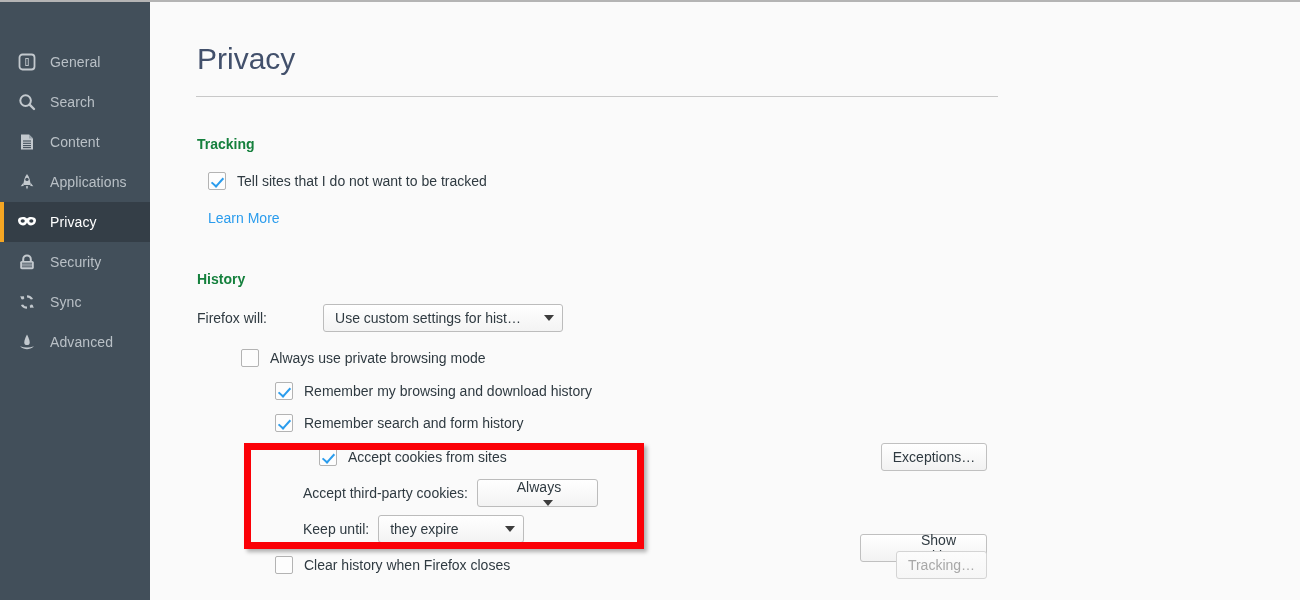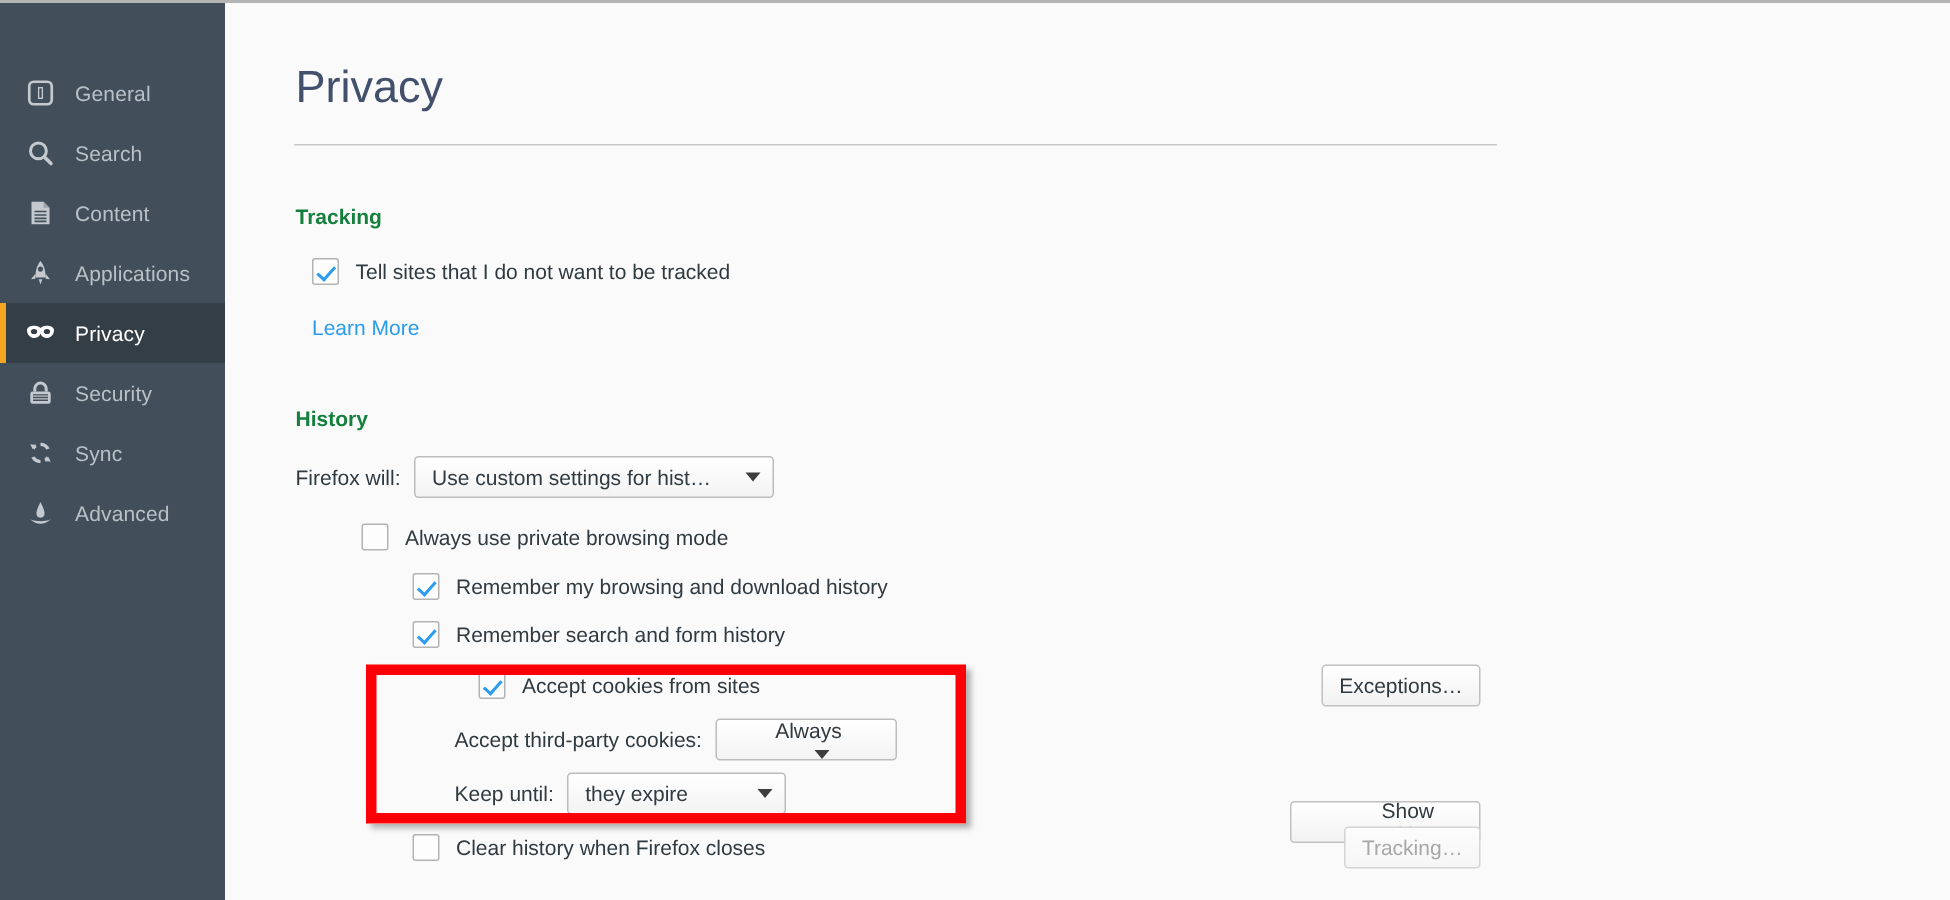--- a/index.html
+++ b/index.html
@@ -340,21 +340,21 @@
 
     <div class="row" style="left:58px; top:170px;">
       <span class="cb checked"></span>
       <span class="cb-label">Tell sites that I do not want to be tracked</span>
     </div>
 
     <a class="link" style="left:58px; top:209px;">Learn More</a>
 
     <div class="section-head" style="left:47px; top:270px;">History</div>
 
-    <div class="row" style="left:47px; top:302px;">
+    <div class="row" style="left:47px; top:302px;gap:47px;">
       <span class="field-label">Firefox will:</span>
       <span class="select" style="width:240px; margin-left:9px;">
         <span class="sel-text">Use custom settings for hist…</span>
         <span class="caret"></span>
       </span>
     </div>
 
     <div class="row" style="left:91px; top:347px;">
       <span class="cb"></span>
       <span class="cb-label">Always use private browsing mode</span>

